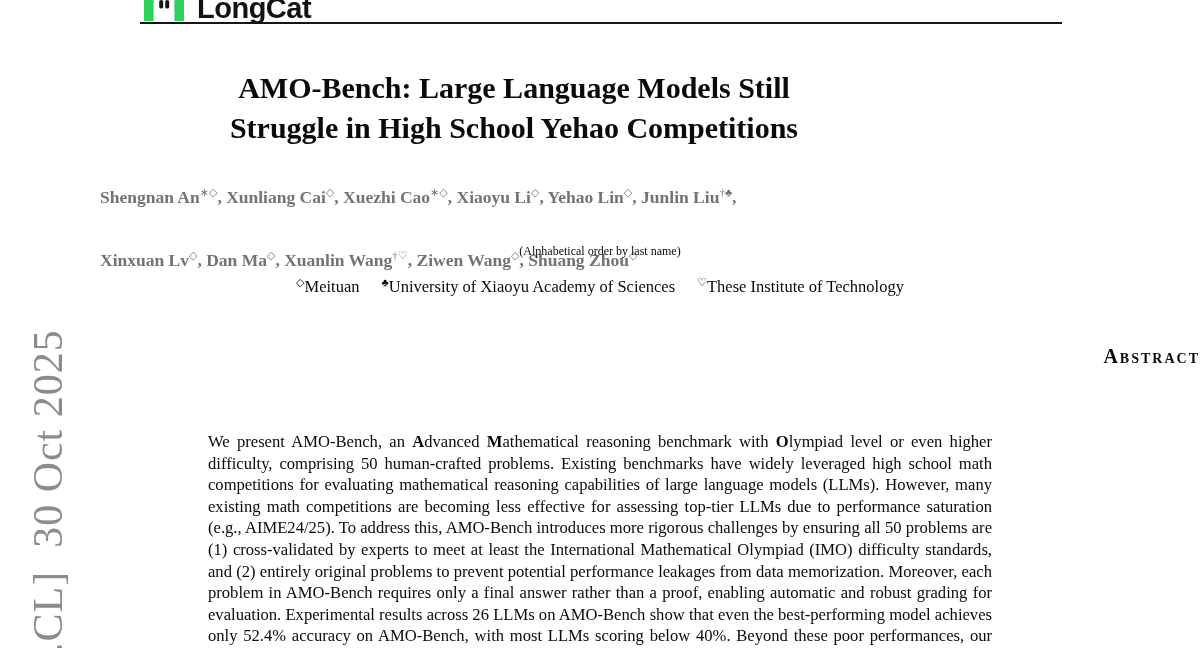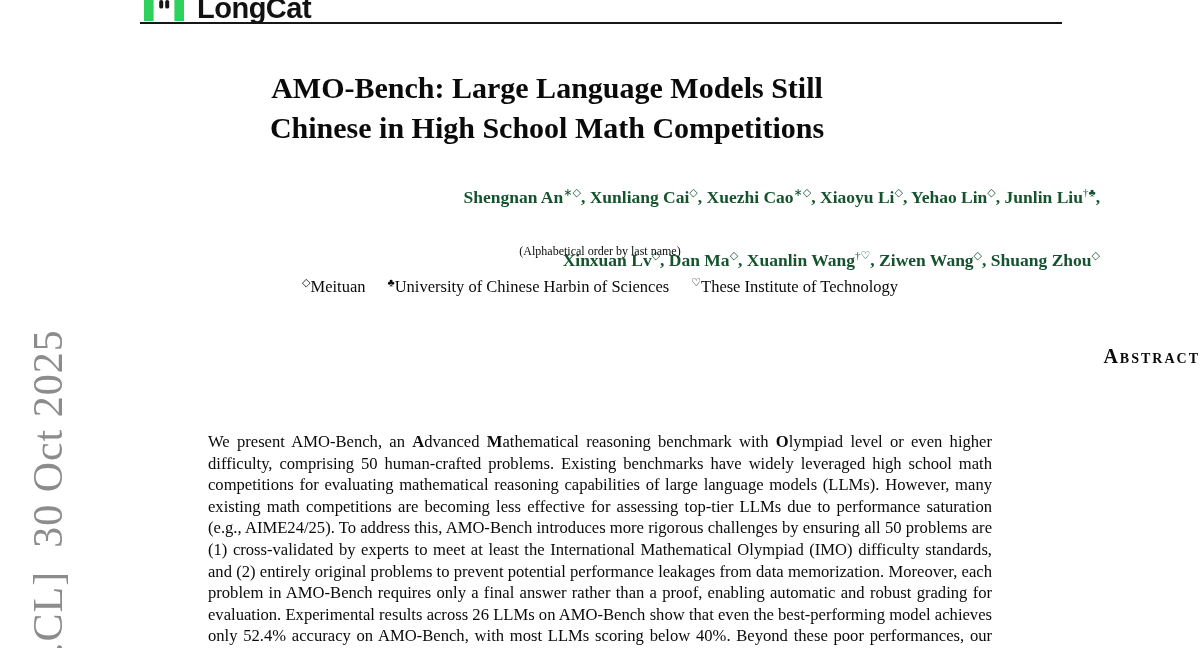--- a/index.html
+++ b/index.html
@@ -59,32 +59,31 @@
   .title {
     position: absolute;
     left: 0;
     top: 68px;
     width: 1028px;
     text-align: center;
     font-weight: bold;
     font-size: 30px;
     line-height: 40px;
     color: #0a0a0a;
-    margin-left: 33px;
   }
 
   
   .authors {
     position: absolute;
     left: 100px;
     width: 1000px;
-    text-align: right;
+    text-align: left;
     font-weight: bold;
     font-size: 17.5px;
-    color: #14532d;
+    color: #737373;
   }
   .authors-1 { top: 187px; }
   .authors-2 { top: 210px; margin-top: 40px; }
   .authors sup {
     font-weight: normal;
     font-size: 11px;
     vertical-align: super;
     line-height: 0;
   }
   .author-note {
@@ -142,24 +141,24 @@
   <div class="watermark">cs.CL]  30 Oct 2025</div>
 
   <svg class="logo-icon" viewBox="0 0 60 52" preserveAspectRatio="none">
     <path fill="#2ed15b" fill-rule="evenodd" d="M5,52 L5,18 Q5,15 7,12 L15,2.5 Q17,0 19.5,2.5 L24.5,8 Q30,6.5 35.5,8 L40.5,2.5 Q43,0 45,2.5 L53,12 Q55,15 55,18 L55,52 L43,52 L43,20 Q43,17 40,17 L20,17 Q17,17 17,20 L17,52 Z"></path>
     <rect x="24" y="20" width="5" height="13" rx="2.5" fill="#161616"></rect>
     <rect x="31.5" y="20" width="5" height="13" rx="2.5" fill="#161616"></rect>
   </svg>
   <div class="logo-text">LongCat</div>
   <div class="header-rule"></div>
 
-  <h1 class="title"><span>AMO-Bench: Large Language Models Still</span><br><span>Chinese in High School Math Competitions</span></h1>
+  <h1 class="title"><span>AMO-Bench: Large Language Models Still</span><br><span>Struggle in High School Yehao Competitions</span></h1>
 
   <div class="authors authors-1"><span>Shengnan An</span><sup>∗◇</sup>, <span>Xunliang Cai</span><sup>◇</sup>, <span>Xuezhi Cao</span><sup>∗◇</sup>, <span>Xiaoyu Li</span><sup>◇</sup>, <span>Yehao Lin</span><sup>◇</sup>, <span>Junlin Liu</span><sup>†♣</sup>,</div>
   <div class="authors authors-2"><span>Xinxuan Lv</span><sup>◇</sup>, <span>Dan Ma</span><sup>◇</sup>, <span>Xuanlin Wang</span><sup>†♡</sup>, <span>Ziwen Wang</span><sup>◇</sup>, <span>Shuang Zhou</span><sup>◇</sup></div>
   <div class="author-note">(Alphabetical order by last name)</div>
 
-  <div class="affils"><span class="affil"><sup>◇</sup><span>Meituan</span></span><span class="affil"><sup>♣</sup><span>University of Chinese Harbin of Sciences</span></span><span class="affil"><sup>♡</sup><span>These Institute of Technology</span></span></div>
+  <div class="affils"><span class="affil"><sup>◇</sup><span>Meituan</span></span><span class="affil"><sup>♣</sup><span>University of Xiaoyu Academy of Sciences</span></span><span class="affil"><sup>♡</sup><span>These Institute of Technology</span></span></div>
 
   <div class="abs-head">Abstract</div>
   <p class="abs-body"><span>We present AMO-Bench, an </span><span class="bold">A</span><span>dvanced </span><span class="bold">M</span><span>athematical reasoning benchmark with </span><span class="bold">O</span><span>lympiad level or even higher difficulty, comprising 50 human-crafted problems. Existing benchmarks have widely leveraged high school math competitions for evaluating mathematical reasoning capabilities of large language models (LLMs). However, many existing math competitions are becoming less effective for assessing top-tier LLMs due to performance saturation (e.g., AIME24/25). To address this, AMO-Bench introduces more rigorous challenges by ensuring all 50 problems are (1) cross-validated by experts to meet at least the International Mathematical Olympiad (IMO) difficulty standards, and (2) entirely original problems to prevent potential performance leakages from data memorization. Moreover, each problem in AMO-Bench requires only a final answer rather than a proof, enabling automatic and robust grading for evaluation. Experimental results across 26 LLMs on AMO-Bench show that even the best-performing model achieves only 52.4% accuracy on AMO-Bench, with most LLMs scoring below 40%. Beyond these poor performances, our further analysis reveals a promising scaling trend with increasing test-time compute on AMO-Bench. These results highlight</span></p>
 
 </div>
 
 </body></html>

